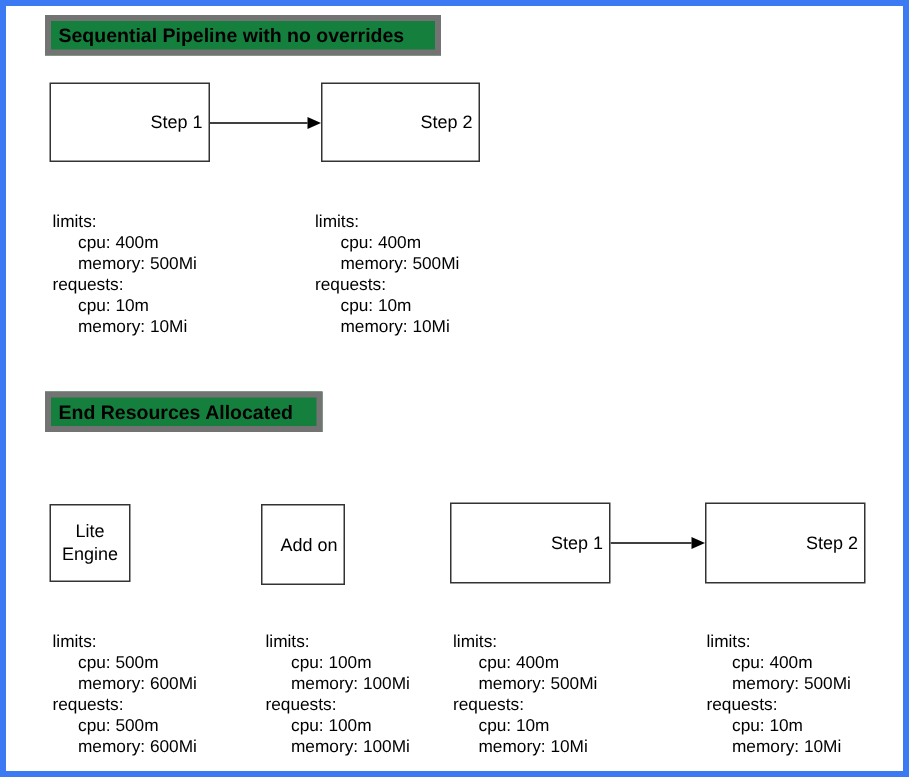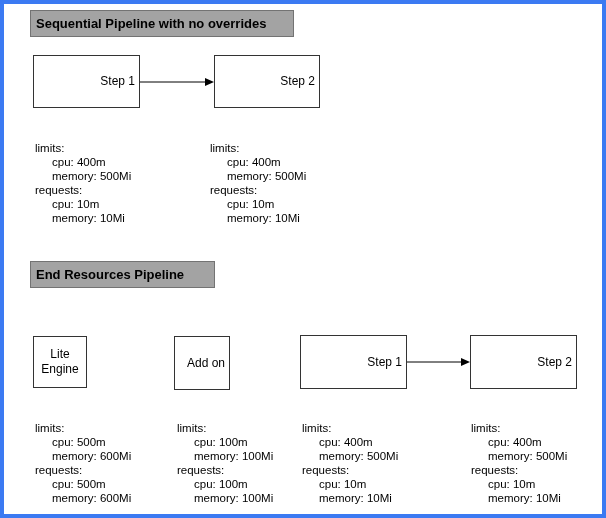--- a/index.html
+++ b/index.html
@@ -12,22 +12,22 @@
     overflow:hidden;
   }
   .frame {
     position:absolute; inset:0;
     border:4px solid #3b7af2;
     pointer-events:none;
     box-sizing:border-box;
   }
   .section-title {
     position:absolute;
-    background:#a3a3a3;
-    border:1px solid #737373;
+    background:#15803d;
+    border:4px solid #737373;
     box-sizing:border-box;
     display:flex; align-items:center;
     padding-left:5px;
     font-size:13px; font-weight:bold;
     white-space:nowrap;
   }
   .node {
     position:absolute;
     background:#ffffff;
     border:1px solid #333333;
@@ -81,21 +81,21 @@
 
   <div class="res-block" style="left:210px; top:129px;">
     <div class="line">limits:</div>
     <div class="line indent">cpu: 400m</div>
     <div class="line indent">memory: 500Mi</div>
     <div class="line">requests:</div>
     <div class="line indent">cpu: 10m</div>
     <div class="line indent">memory: 10Mi</div>
   </div>
 
-  <div class="section-title" style="left:30px; top:261px; width:185px; height:27px;">End Resources Pipeline</div>
+  <div class="section-title" style="left:30px; top:261px; width:185px; height:27px;">End Resources Allocated</div>
 
   <div class="node" style="left:33px; top:336px; width:54px; height:52px;">
     <span class="lbl">Lite Engine</span>
   </div>
 
   <div class="node" style="left:174px; top:336px; width:56px; height:54px;">
     <span class="lbl">Add on</span>
   </div>
 
   <div class="node" style="left:300px; top:335px; width:107px; height:54px;">

